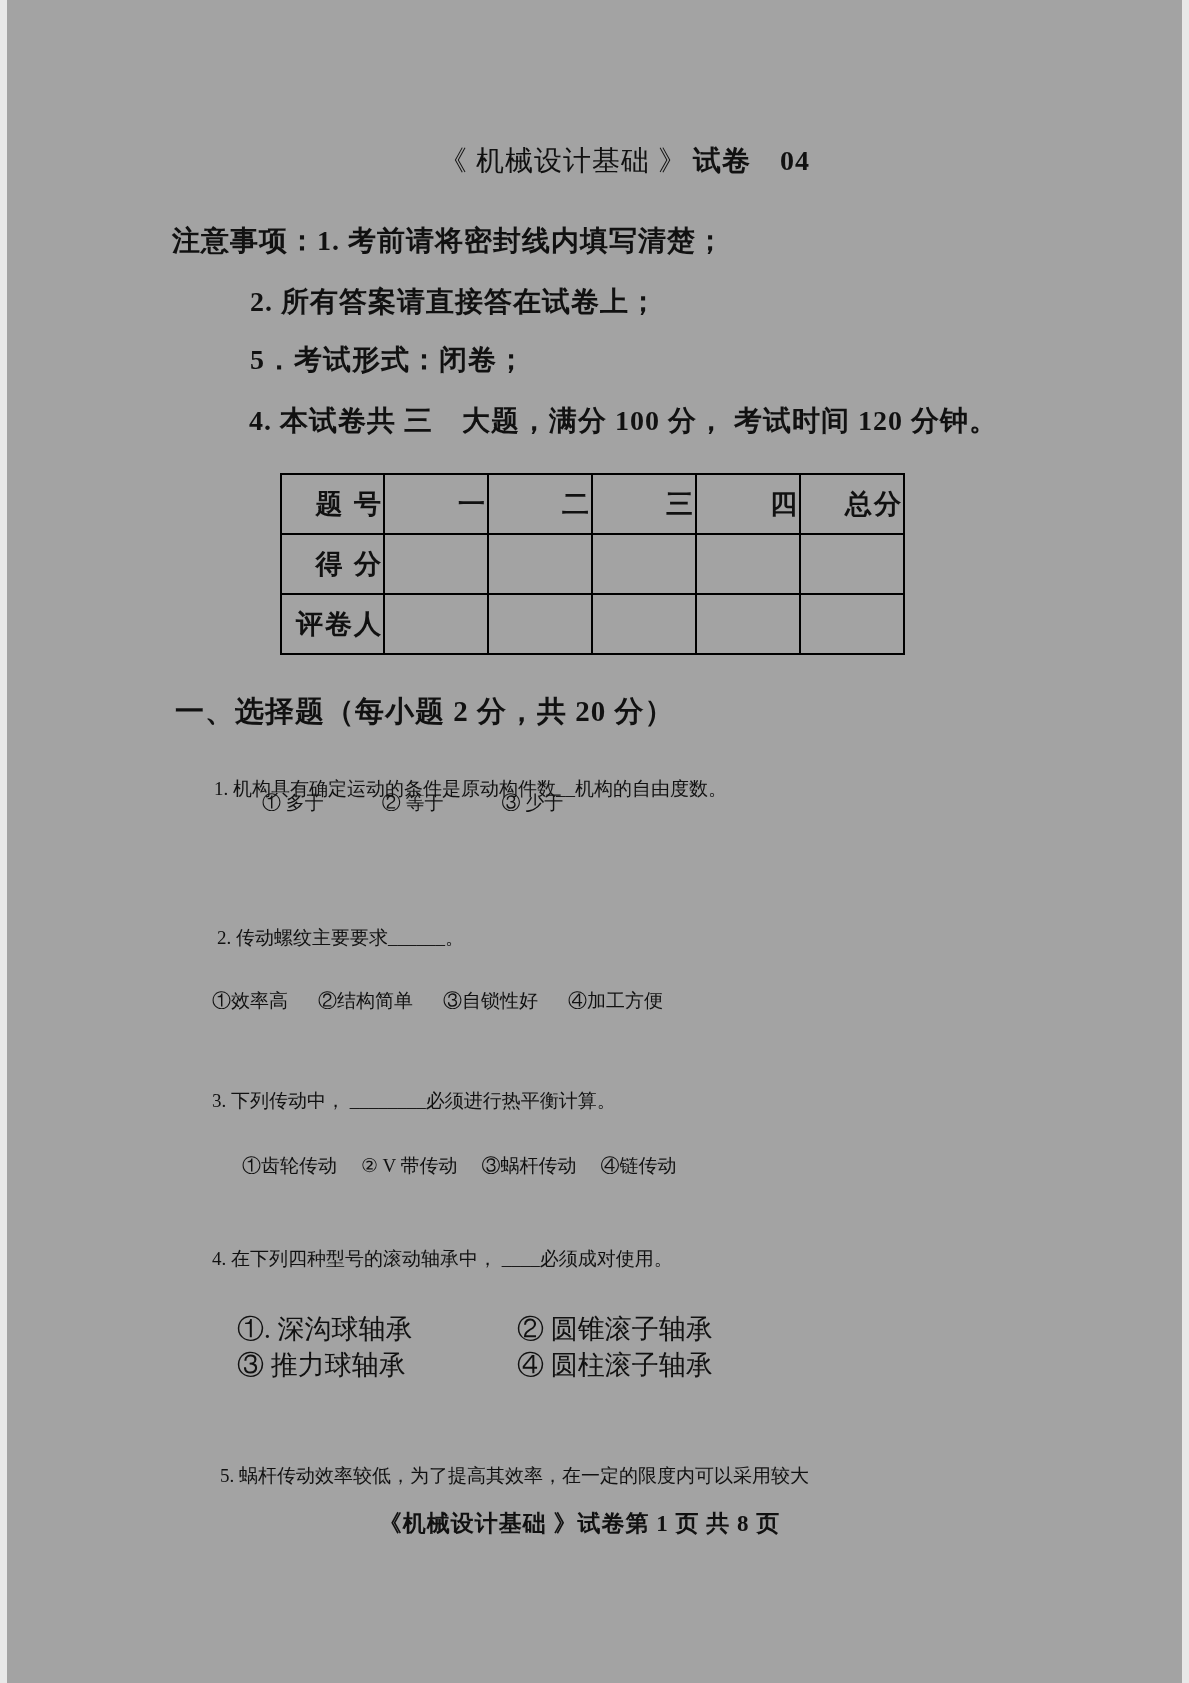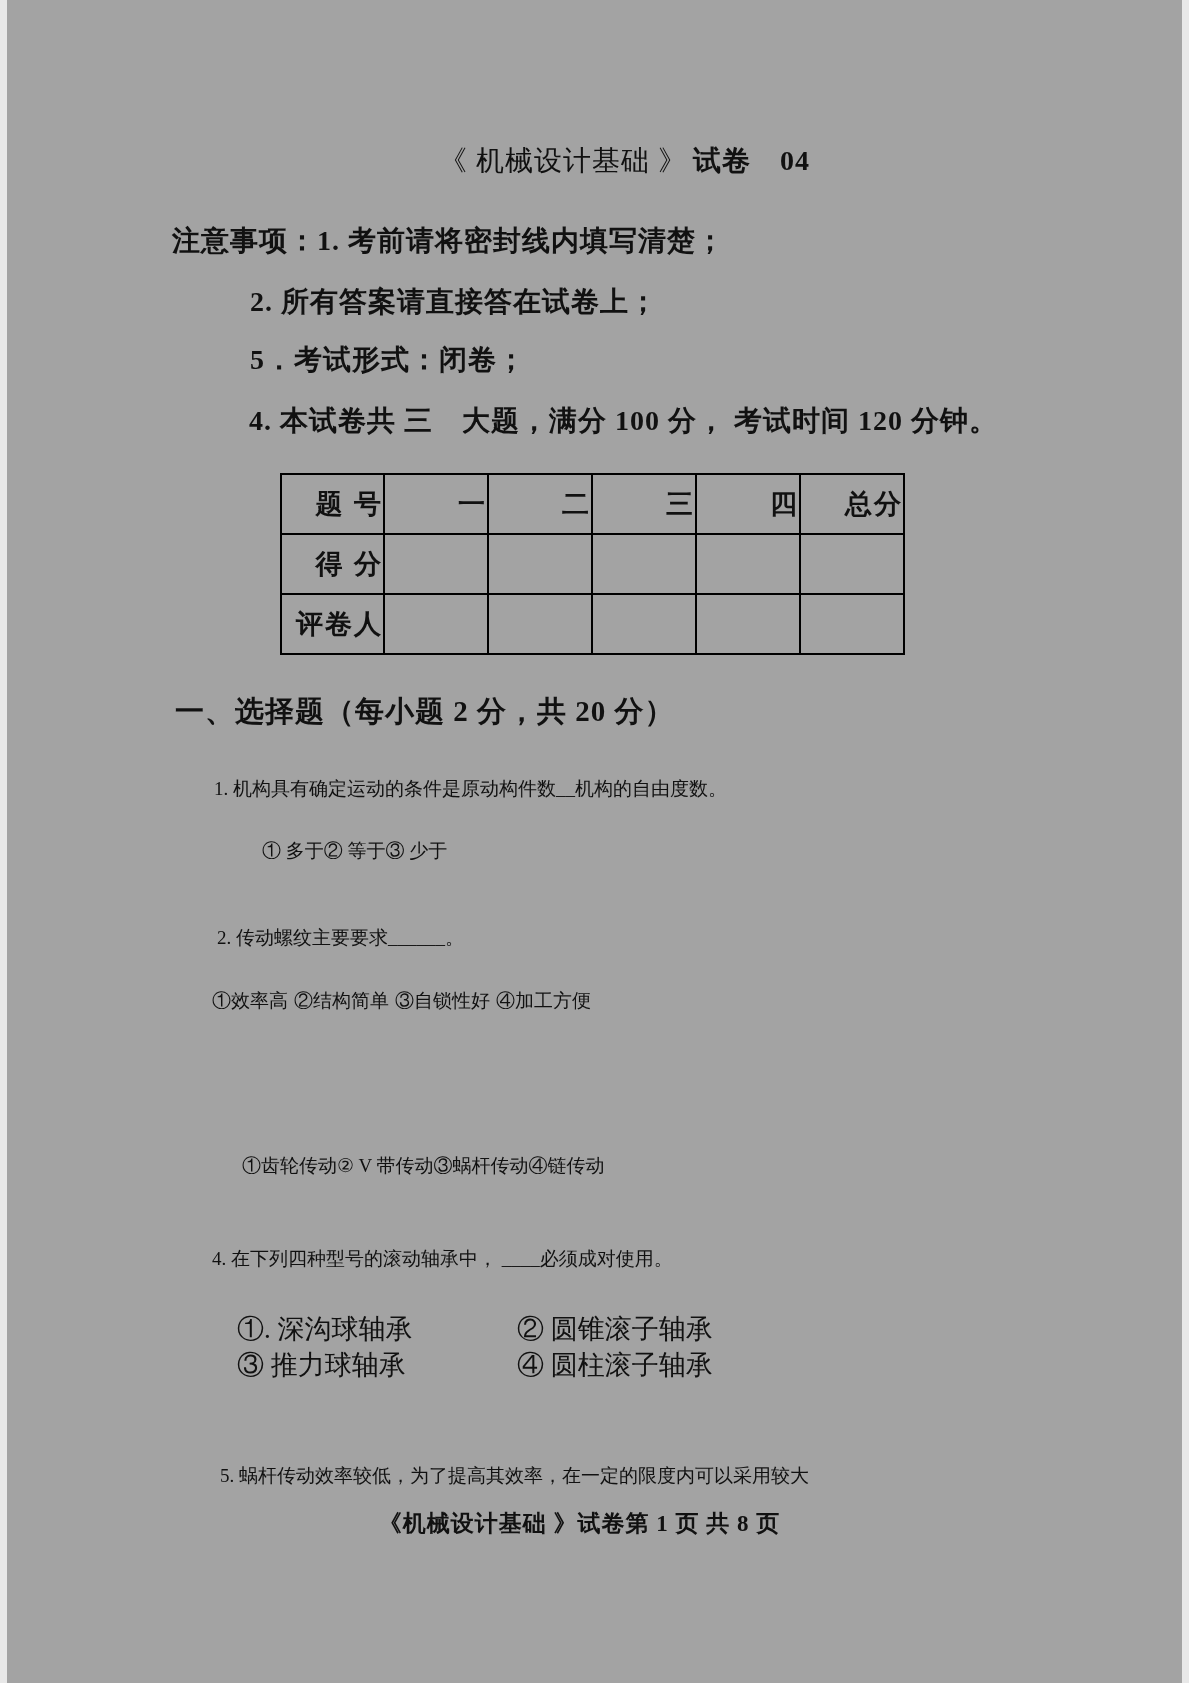--- a/index.html
+++ b/index.html
@@ -48,25 +48,25 @@
   table.score td.c{width:102px;}
 
   .section-heading{
     top:692px;left:168px;
     font-size:29px;font-weight:bold;
     letter-spacing:1px;
   }
 
   .q{font-size:19px;}
   .q1t{top:776px;left:207px;}
-  .q1o{top:838px;left:255px;display:flex;justify-content:flex-end;}
+  .q1o{top:790px;left:255px;display:flex;gap:58px;justify-content:flex-end;}
   .q2t{top:925px;left:210px;}
-  .q2o{top:988px;left:205px;display:flex;gap:6px;}
+  .q2o{top:988px;left:205px;display:flex;gap:30px;}
   .q3t{top:1088px;left:205px;}
-  .q3o{top:1153px;left:235px;display:flex;}
+  .q3o{top:1153px;left:235px;display:flex;gap:24px;}
   .q4t{top:1246px;left:205px;}
   .q4o{
     top:1311px;left:230px;
     display:grid;
     grid-template-columns:280px auto;
     font-size:27px;
   }
   .q5t{top:1463px;left:213px;}
 
   .footer{
@@ -130,20 +130,21 @@
   </div>
 
   <div class="abs q q2t">2. 传动螺纹主要要求______。</div>
   <div class="abs q q2o">
     <span>①效率高</span>
     <span>②结构简单</span>
     <span>③自锁性好</span>
     <span>④加工方便</span>
   </div>
 
+  <div class="abs q q3t">3. 下列传动中， ________必须进行热平衡计算。</div>
   <div class="abs q q3o">
     <span>①齿轮传动</span>
     <span>② V 带传动</span>
     <span>③蜗杆传动</span>
     <span>④链传动</span>
   </div>
 
   <div class="abs q q4t">4. 在下列四种型号的滚动轴承中， ____必须成对使用。</div>
   <div class="abs q4o">
     <span>①. 深沟球轴承</span>

